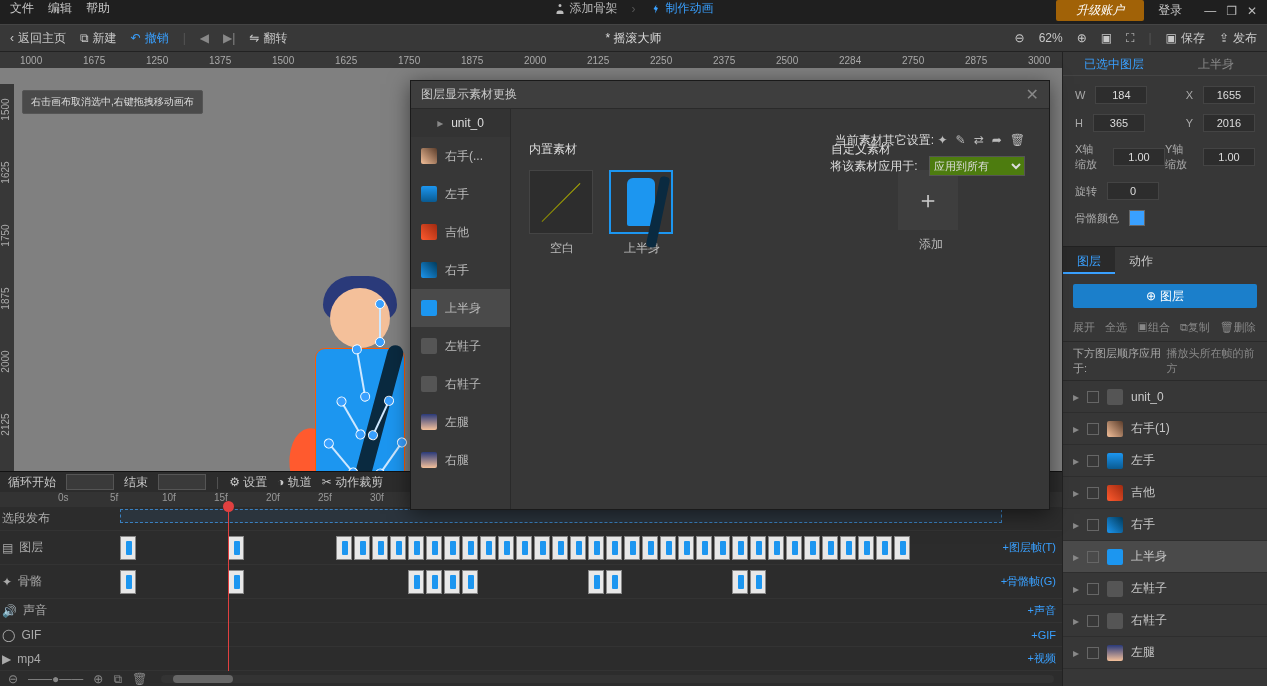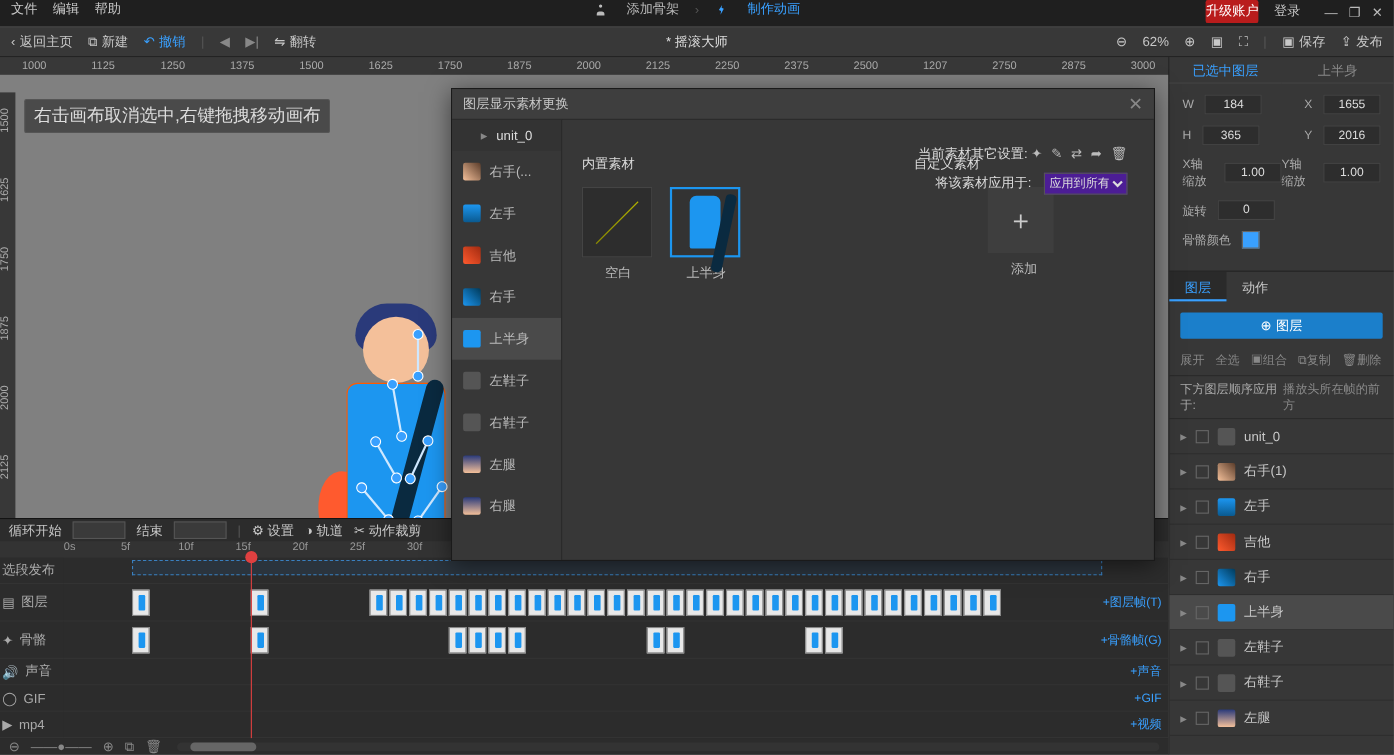--- a/index.html
+++ b/index.html
@@ -1,36 +1,36 @@
 <!DOCTYPE html>
 <html><head>
 <meta charset="utf-8">
 <style>
   * { margin: 0; padding: 0; box-sizing: border-box; font-family: "Microsoft YaHei", "PingFang SC", sans-serif; }
   body { width: 1267px; height: 686px; background: #333; color: #c8c8c8; font-size: 12px; overflow: hidden; position: relative; }
   .top-menu { height: 24px; background: #1f1f1f; display: flex; align-items: flex-start; padding: 0 10px; justify-content: space-between; }
   .menu-left, .menu-right, .menu-center { display: flex; align-items: center; gap: 14px; }
   .menu-center { position: absolute; left: 50%; transform: translateX(-50%); }
-  .menu-center .tab { display: flex; align-items: center; gap: 18px; color: #bbb; }
+  .menu-center .tab { display: flex; align-items: center; gap: 4px; color: #bbb; }
   .menu-center .tab.active { color: #39a0ff; }
-  .btn-upgrade { background: #b91c1c; color: #fff; padding: 2px 0; border-radius: 2px; }
+  .btn-upgrade { background: #a16207; color: #fff; padding: 2px 20px; border-radius: 2px; font-style: italic; }
   .win-ctrl { display:flex; gap:10px; color:#bbb; margin-left:8px;}
   .toolbar { height: 28px; background: #383838; display: flex; align-items: center; padding: 0 10px; justify-content: space-between; border-top:1px solid #444; border-bottom:1px solid #222; }
   .toolbar-left, .toolbar-right { display: flex; align-items: center; gap: 14px; }
   .toolbar-left span, .toolbar-right span { display:flex; align-items:center; gap:4px;}
   .undo { color:#39a0ff; }
   .title { position:absolute; left:50%; transform:translateX(-50%); color:#ddd; }
   .main { display:flex; height: calc(686px - 24px - 28px); }
   .canvas-wrap { flex:1; display:flex; flex-direction:column; position:relative; }
   .canvas-area { flex:1; background:#808080; position:relative; overflow:hidden; }
   .ruler-top { height:16px; background:#383838; color:#aaa; font-size:10px; display:flex; align-items:center; position:relative; overflow:hidden;}
   .ruler-top span { position:absolute; }
   .ruler-left { width:14px; background:#383838; position:absolute; top:16px; bottom:0; left:0; }
   .ruler-left span { position:absolute; transform: rotate(-90deg); transform-origin:center; font-size:10px; color:#aaa; left:-6px; }
-  .hint { position:absolute; top:22px; left:22px; background:#4a4a4a; color:#ddd; padding:4px 8px; font-size:16px; border:1px solid #555; border-radius:2px;}
+  .hint { position:absolute; top:22px; left:22px; background:#4a4a4a; color:#ddd; padding:4px 8px; font-size:10px; border:1px solid #555; border-radius:2px;}
   .character { position:absolute; left:300px; top:180px; width:120px; height:280px; }
   .char-body { width:90px; height:140px; background:#1c96f0; position:absolute; top:100px; left:15px; border-radius:10px 10px 4px 4px; border:1px solid #ff5a00; }
   .char-strap { width:16px; height:150px; background:#0a2a40; position:absolute; top:95px; left:70px; transform:rotate(15deg); border-radius:8px;}
   .char-head { width:60px; height:60px; background:#f4c09a; border-radius:50%; position:absolute; top:40px; left:30px; }
   .char-hair { width:74px; height:44px; background:#2a3a7a; border-radius:38px 38px 20px 20px; position:absolute; top:28px; left:23px; }
   .char-guitar { width:50px; height:80px; background:#ff5a2e; position:absolute; top:180px; left:-10px; border-radius:50% 50% 40% 40%; transform:rotate(-10deg);}
   .bone { width:2px; height:60px; background:#cfe8ff; position:absolute; }
   .bone::before, .bone::after { content:""; width:8px; height:8px; background:#39a0ff; border:1px solid #fff; border-radius:50%; position:absolute; left:-4px; }
   .bone::before{ top:-4px;} .bone::after{ bottom:-4px;}
   .bone1{ top:55px; left:79px; height:40px;}
@@ -108,21 +108,21 @@
   .m-left-row{ height:38px; display:flex; align-items:center; gap:8px; padding:0 10px; color:#bbb;}
   .m-left-row.sel{ background:#4a4a4a;}
   .m-right { flex:1; padding:14px 18px; color:#ddd; display:flex; flex-direction:column;}
   .m-info { display:flex; gap:16px; }
   .m-thumb { width:44px; height:70px; background:#1c96f0; border-radius:6px 6px 2px 2px; position:relative;}
   .m-thumb::after{content:""; width:10px; height:72px; background:#0a2a40; position:absolute; left:26px; top:-2px; transform:rotate(12deg); border-radius:4px;}
   .m-info-text { line-height:20px; }
   .m-info-text b{color:#fff; margin-left:10px;}
   .m-settings { position:absolute; right:24px; top:18px; text-align:right; line-height:26px;}
   .m-settings .icons{ display:inline-flex; gap:8px; color:#bbb;}
-  .m-settings select{ background:#4c1d95; border:1px solid #555; color:#ddd; width:76px; height:20px; font-size:11px; margin-left:8px;}
+  .m-settings select{ background:#4d7c0f; border:1px solid #555; color:#ddd; width:96px; height:20px; font-size:11px; margin-left:8px;}
   .m-sections { display:flex; margin-top:18px; gap:20px; height:230px;}
   .m-section { flex:1; }
   .m-section.right{ flex:0 0 200px;}
   .m-sec-title{ color:#ddd; margin-bottom:12px;}
   .m-items { display:flex; gap:14px;}
   .m-item { width:66px; text-align:center; }
   .m-item .box{ width:64px; height:64px; background:#2d2d2d; border:1px solid #444; display:flex; align-items:center; justify-content:center; position:relative;}
   .m-item.sel .box{ border:2px solid #1c96f0; background:#333;}
   .m-item .lbl{ margin-top:6px; color:#bbb;}
   .empty-line{ width:54px; height:1px; background:linear-gradient(90deg, #8a8a00, #b0b000); transform:rotate(-45deg); }
@@ -205,33 +205,33 @@
         <span>⇪</span> 
         <span>发布</span>
       </span>
   </div>
 </div>
 
 <div class="main">
   <div class="canvas-wrap">
     <div class="ruler-top" id="ruler-top">
         <span style="left: 20px;">1000</span>
-        <span style="left: 83px;">1125</span>
+        <span style="left: 83px;">1675</span>
         <span style="left: 146px;">1250</span>
         <span style="left: 209px;">1375</span>
         <span style="left: 272px;">1500</span>
         <span style="left: 335px;">1625</span>
         <span style="left: 398px;">1750</span>
         <span style="left: 461px;">1875</span>
         <span style="left: 524px;">2000</span>
         <span style="left: 587px;">2125</span>
         <span style="left: 650px;">2250</span>
         <span style="left: 713px;">2375</span>
         <span style="left: 776px;">2500</span>
-        <span style="left: 839px;">1207</span>
+        <span style="left: 839px;">2284</span>
         <span style="left: 902px;">2750</span>
         <span style="left: 965px;">2875</span>
         <span style="left: 1028px;">3000</span>
       </div>
     <div class="canvas-area">
       <div class="ruler-left" id="ruler-left">
           <span style="top: 20px;">1500</span>
           <span style="top: 83px;">1625</span>
           <span style="top: 146px;">1750</span>
           <span style="top: 209px;">1875</span>

